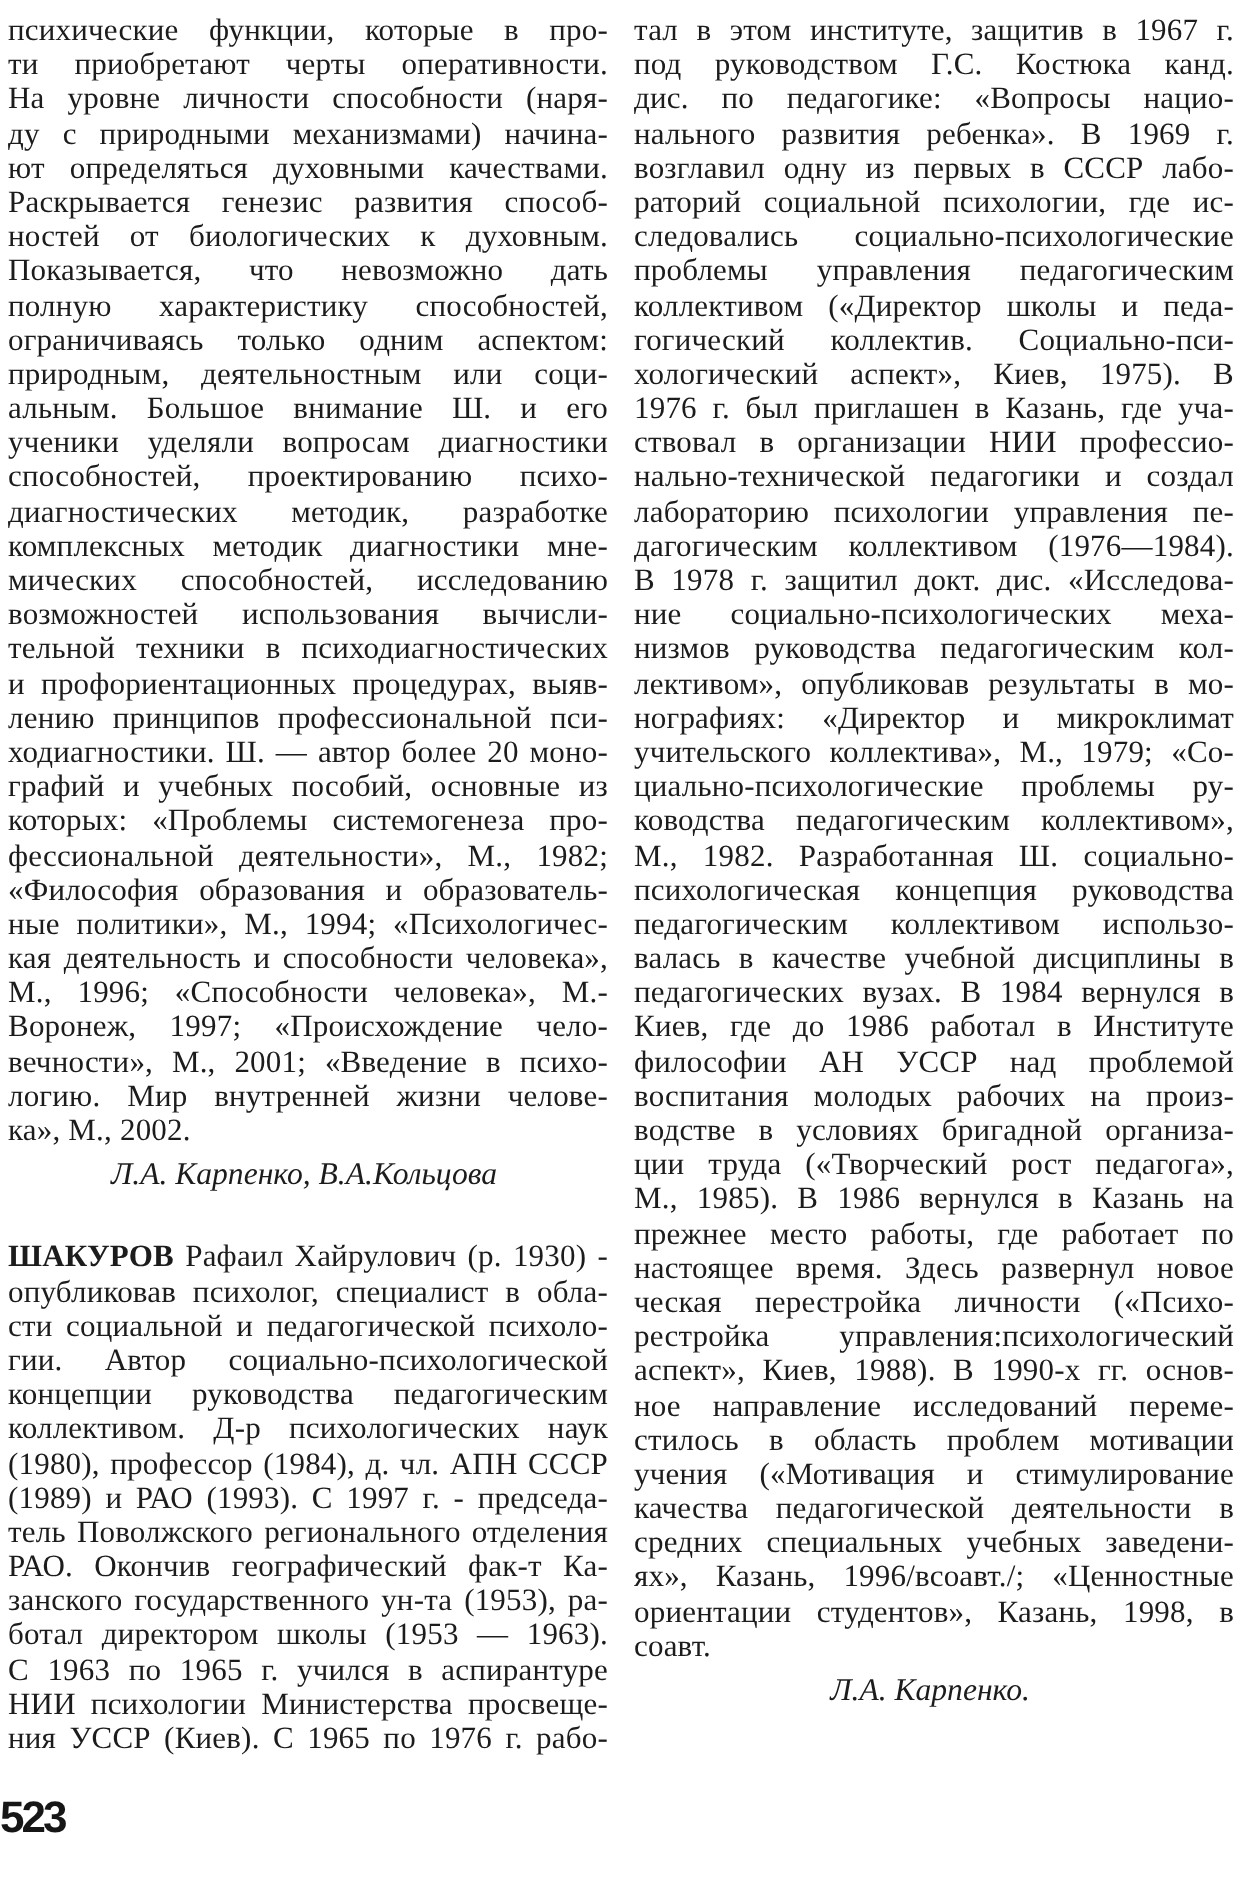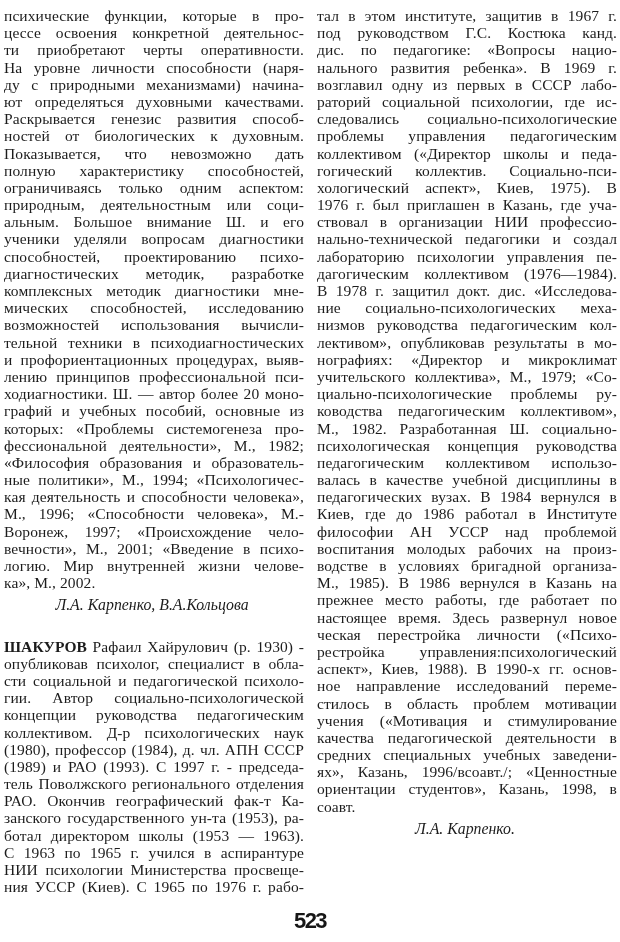--- a/index.html
+++ b/index.html
@@ -40,36 +40,34 @@
     font-size: 15.8px;
     line-height: 17.2px;
     text-align: center;
     padding-right: 4px;
     margin-top: 5px;
   }
   .page-number {
     position: absolute;
     left: 0;
     right: 0;
-    bottom: 8px;
-    text-align: center;
+    bottom: 20px;
     font-family: "Liberation Sans", sans-serif;
     font-size: 22px;
     font-weight: 700;
     letter-spacing: -1.5px;
     color: #161616;
   }
 </style>
 </head>
 <body>
 
 <div class="page">
   <div class="col col-left" id="col-left">
       <div class="tline" style="">психические функции, которые в про-</div>
-      <div class="tline" style="">цессе освоения конкретной деятельнос-</div>
       <div class="tline" style="">ти приобретают черты оперативности.</div>
       <div class="tline" style="">На уровне личности способности (наря-</div>
       <div class="tline" style="">ду с природными механизмами) начина-</div>
       <div class="tline" style="">ют определяться духовными качествами.</div>
       <div class="tline" style="">Раскрывается генезис развития способ-</div>
       <div class="tline" style="">ностей от биологических к духовным.</div>
       <div class="tline" style="">Показывается, что невозможно дать</div>
       <div class="tline" style="">полную характеристику способностей,</div>
       <div class="tline" style="">ограничиваясь только одним аспектом:</div>
       <div class="tline" style="">природным, деятельностным или соци-</div>
@@ -140,20 +138,21 @@
       <div class="tline" style="">ководства педагогическим коллективом»,</div>
       <div class="tline" style="">М., 1982. Разработанная Ш. социально-</div>
       <div class="tline" style="">психологическая концепция руководства</div>
       <div class="tline" style="">педагогическим коллективом использо-</div>
       <div class="tline" style="">валась в качестве учебной дисциплины в</div>
       <div class="tline" style="">педагогических вузах. В 1984 вернулся в</div>
       <div class="tline" style="">Киев, где до 1986 работал в Институте</div>
       <div class="tline" style="">философии АН УССР над проблемой</div>
       <div class="tline" style="">воспитания молодых рабочих на произ-</div>
       <div class="tline" style="">водстве в условиях бригадной организа-</div>
+      <div class="tline" style="">ции труда («Творческий рост педагога»,</div>
       <div class="tline" style="">М., 1985). В 1986 вернулся в Казань на</div>
       <div class="tline" style="">прежнее место работы, где работает по</div>
       <div class="tline" style="">настоящее время. Здесь развернул новое</div>
       <div class="tline" style="">ческая перестройка личности («Психо-</div>
       <div class="tline" style="">рестройка управления:психологический</div>
       <div class="tline" style="">аспект», Киев, 1988). В 1990-х гг. основ-</div>
       <div class="tline" style="">ное направление исследований переме-</div>
       <div class="tline" style="">стилось в область проблем мотивации</div>
       <div class="tline" style="">учения («Мотивация и стимулирование</div>
       <div class="tline" style="">качества педагогической деятельности в</div>

